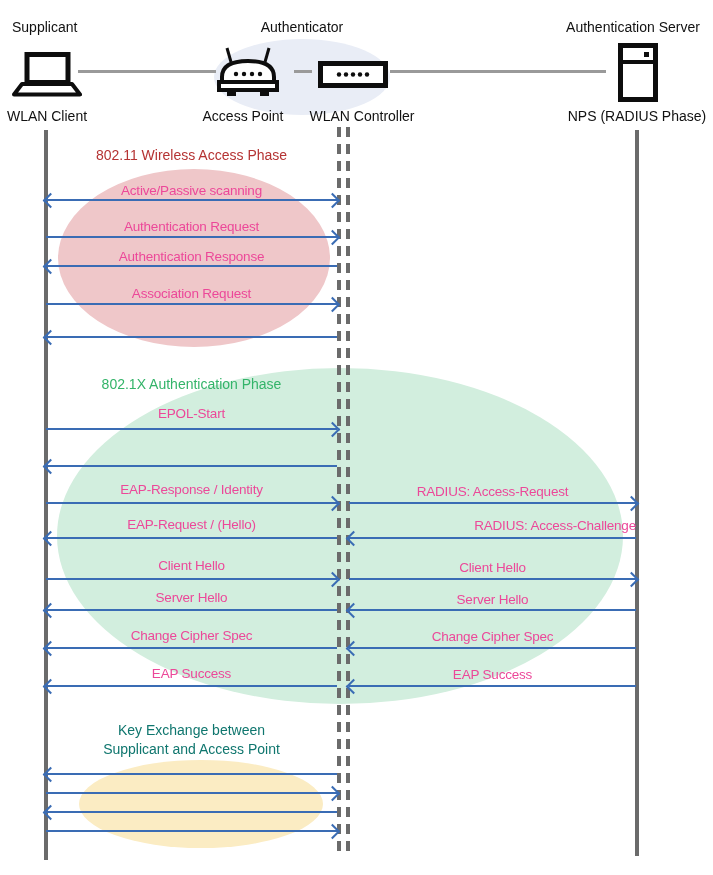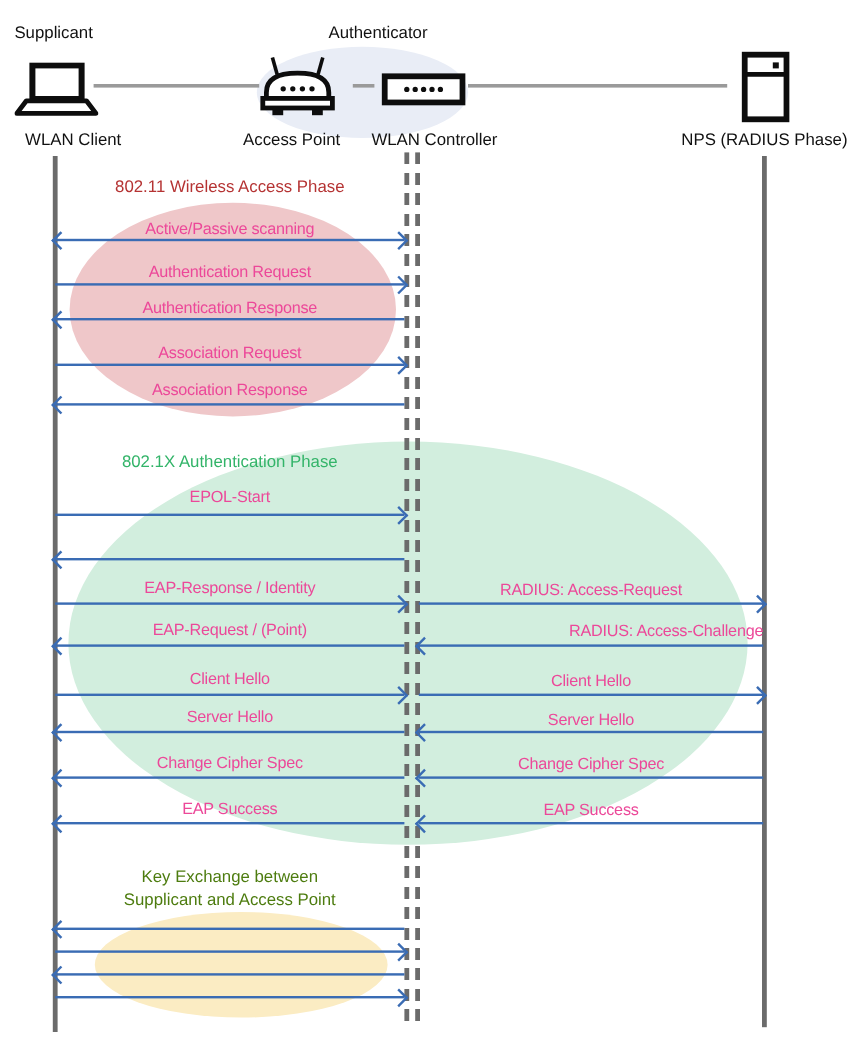--- a/index.html
+++ b/index.html
@@ -21,21 +21,21 @@
   
   .lbl{position:absolute;font-size:13.5px;line-height:16px;text-align:center;
        white-space:nowrap;color:#ec4899;letter-spacing:-0.2px;}
   .role{position:absolute;font-size:14px;line-height:17px;white-space:nowrap;color:#111;}
   .devlbl{position:absolute;font-size:14px;line-height:17px;text-align:center;
           white-space:nowrap;color:#111;}
   .ptitle{position:absolute;font-size:14px;line-height:17px;text-align:center;
           white-space:nowrap;font-weight:400;}
   .t-red{color:#B53333;}
   .t-green{color:#33B469;}
-  .t-orange{color:#4d7c0f;}
+  .t-orange{color:#0f766e;}
   
   .lspan{left:46px;width:291px;}
   .rspan{left:349px;width:287px;}
   
   .arrow{position:absolute;height:2px;background:#3A6CB4;}
   .arrow.right::after{content:"";position:absolute;right:-1px;top:-4px;width:9px;height:9px;
       border-top:2.5px solid #3A6CB4;border-right:2.5px solid #3A6CB4;transform:rotate(45deg);}
   .arrow.left::before{content:"";position:absolute;left:-1px;top:-4px;width:9px;height:9px;
       border-left:2.5px solid #3A6CB4;border-bottom:2.5px solid #3A6CB4;transform:rotate(45deg);}
   svg{display:block;}
@@ -44,21 +44,22 @@
 <body>
 
 <div class="stage">
 
   <div class="ell ell-hub"></div>
   <div class="ell ell-p1"></div>
   <div class="ell ell-p2"></div>
   <div class="ell ell-p3"></div>
 
   <div class="role" style="left:12px;top:19px;">Supplicant</div>
-  <div class="role" style="left:235px;top:19px;width:160px;text-align:center;">Authenticator</div>
+  <div class="role" style="left:222px;top:19px;width:160px;text-align:center;">Authenticator</div>
+  <div class="role" style="left:553px;top:19px;width:160px;text-align:center;">Authentication Server</div>
 
   <div class="conn" style="left:78px;width:138px;"></div>
   <div class="conn" style="left:294px;width:18px;"></div>
   <div class="conn" style="left:390px;width:216px;"></div>
 
   <div class="abs" style="left:12px;top:52px;">
     <svg width="70" height="46" viewBox="0 0 70 46">
       <rect x="15" y="2.5" width="41" height="28" fill="#fff" stroke="#0d0d0d" stroke-width="5"></rect>
       <path d="M10 32 H60 L68 42.5 H2 Z" fill="#fff" stroke="#0d0d0d" stroke-width="4" stroke-linejoin="round"></path>
     </svg>
@@ -88,21 +89,21 @@
     </svg>
   </div>
   <div class="abs" style="left:618px;top:43px;">
     <svg width="40" height="59" viewBox="0 0 40 59">
       <rect x="2.5" y="2.5" width="35" height="54" fill="#fff" stroke="#0d0d0d" stroke-width="5"></rect>
       <line x1="3" y1="19" x2="37" y2="19" stroke="#0d0d0d" stroke-width="4"></line>
       <rect x="26" y="9" width="5" height="5" fill="#0d0d0d"></rect>
     </svg>
   </div>
 
-  <div class="devlbl" style="left:1px;top:108px;width:92px;padding-left:14px;">WLAN Client</div>
+  <div class="devlbl" style="left:1px;top:108px;width:92px;">WLAN Client</div>
   <div class="devlbl" style="left:193px;top:108px;width:100px;">Access Point</div>
   <div class="devlbl" style="left:302px;top:108px;width:120px;">WLAN Controller</div>
   <div class="devlbl" style="left:562px;top:108px;width:150px;">NPS (RADIUS Phase)</div>
 
   <div class="life" style="left:44px;top:130px;height:730px;"></div>
   <div class="dash" style="left:337px;top:127px;height:728px;"></div>
   <div class="dash" style="left:346px;top:127px;height:728px;"></div>
   <div class="life" style="left:635px;top:130px;height:726px;"></div>
 
   <div class="ptitle t-red lspan" style="top:147px;">802.11 Wireless Access Phase</div>
@@ -112,36 +113,35 @@
 
   <div class="lbl lspan" style="top:219px;">Authentication Request</div>
   <div class="arrow lspan right" style="top:236px;"></div>
 
   <div class="lbl lspan" style="top:249px;">Authentication Response</div>
   <div class="arrow lspan left" style="top:265px;"></div>
 
   <div class="lbl lspan" style="top:286px;">Association Request</div>
   <div class="arrow lspan right" style="top:303px;"></div>
 
-  <div class="lbl lspan" style="top:317px;">Association Response</div>
   <div class="arrow lspan left" style="top:336px;"></div>
 
   <div class="ptitle t-green lspan" style="top:376px;">802.1X Authentication Phase</div>
 
   <div class="lbl lspan" style="top:406px;">EPOL-Start</div>
   <div class="arrow lspan right" style="top:428px;"></div>
 
   <div class="arrow lspan left" style="top:465px;"></div>
 
   <div class="lbl lspan" style="top:482px;">EAP-Response / Identity</div>
   <div class="arrow lspan right" style="top:502px;"></div>
   <div class="lbl rspan" style="top:484px;">RADIUS: Access-Request</div>
   <div class="arrow rspan right" style="top:502px;"></div>
 
-  <div class="lbl lspan" style="top:517px;">EAP-Request / (Point)</div>
+  <div class="lbl lspan" style="top:517px;">EAP-Request / (Hello)</div>
   <div class="arrow lspan left" style="top:537px;"></div>
   <div class="lbl rspan" style="top:518px;text-align:right;">RADIUS: Access-Challenge</div>
   <div class="arrow rspan left" style="top:537px;"></div>
 
   <div class="lbl lspan" style="top:558px;">Client Hello</div>
   <div class="arrow lspan right" style="top:578px;"></div>
   <div class="lbl rspan" style="top:560px;">Client Hello</div>
   <div class="arrow rspan right" style="top:578px;"></div>
 
   <div class="lbl lspan" style="top:590px;">Server Hello</div>

